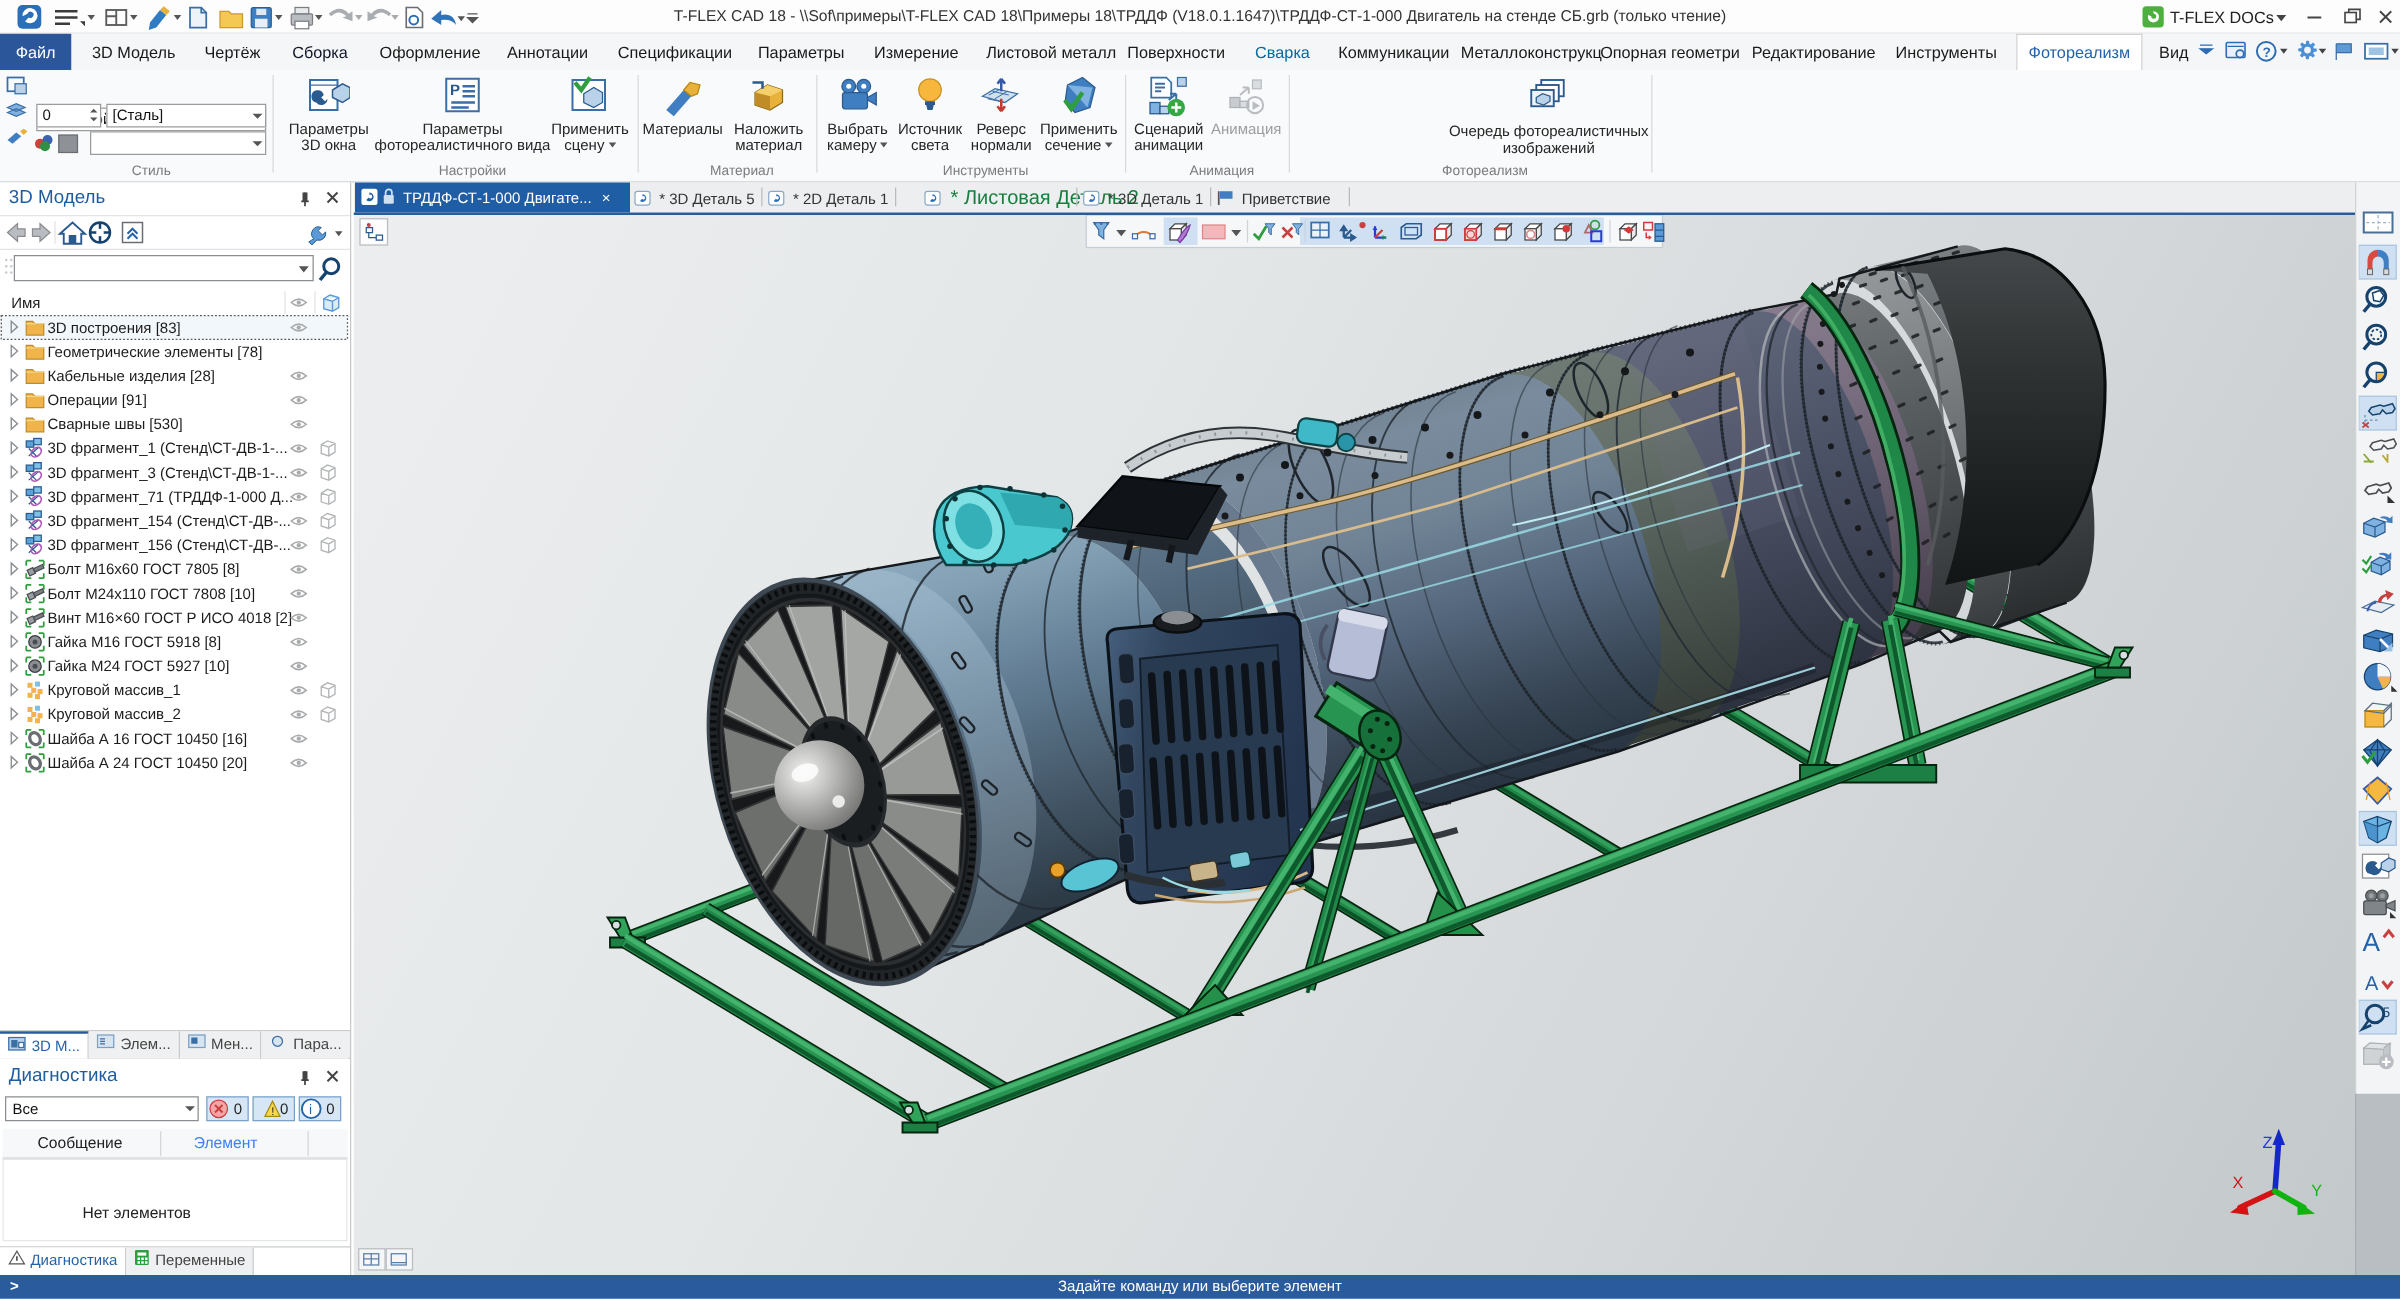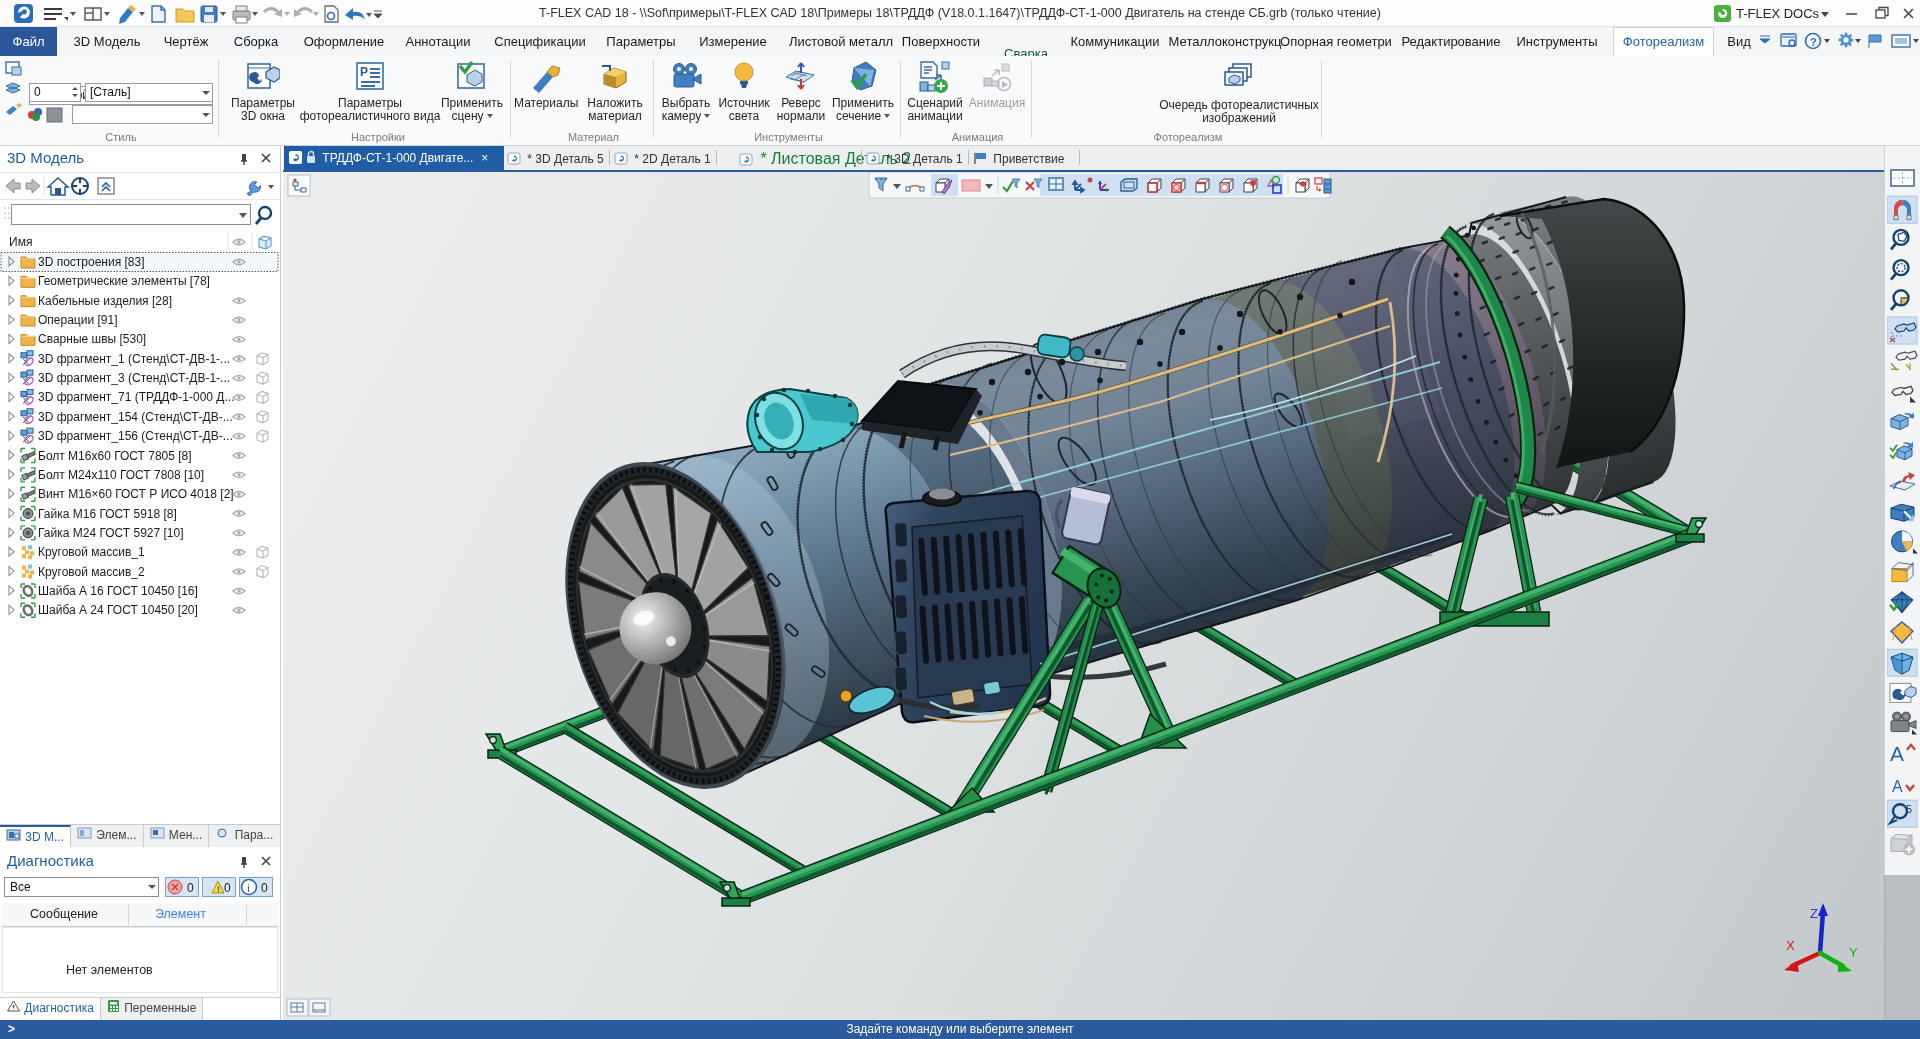--- a/index.html
+++ b/index.html
@@ -75,21 +75,21 @@
     <div class="abs" style="left:107px;top:0;height:29px;line-height:29px;font-size:13px;color:#1a1a1a;transform:translateX(-50%);white-space:nowrap;">3D Модель</div>
     <div class="abs" style="left:186px;top:0;height:29px;line-height:29px;font-size:13px;color:#1a1a1a;transform:translateX(-50%);white-space:nowrap;">Чертёж</div>
     <div class="abs" style="left:256px;top:0;height:29px;line-height:29px;font-size:13px;color:#0f172a;transform:translateX(-50%);white-space:nowrap;">Сборка</div>
     <div class="abs" style="left:344px;top:0;height:29px;line-height:29px;font-size:13px;color:#1a1a1a;transform:translateX(-50%);white-space:nowrap;">Оформление</div>
     <div class="abs" style="left:438px;top:0;height:29px;line-height:29px;font-size:13px;color:#1a1a1a;transform:translateX(-50%);white-space:nowrap;">Аннотации</div>
     <div class="abs" style="left:540px;top:0;height:29px;line-height:29px;font-size:13px;color:#1a1a1a;transform:translateX(-50%);white-space:nowrap;">Спецификации</div>
     <div class="abs" style="left:641px;top:0;height:29px;line-height:29px;font-size:13px;color:#1a1a1a;transform:translateX(-50%);white-space:nowrap;">Параметры</div>
     <div class="abs" style="left:733px;top:0;height:29px;line-height:29px;font-size:13px;color:#1a1a1a;transform:translateX(-50%);white-space:nowrap;">Измерение</div>
     <div class="abs" style="left:841px;top:0;height:29px;line-height:29px;font-size:13px;color:#1a1a1a;transform:translateX(-50%);white-space:nowrap;">Листовой металл</div>
     <div class="abs" style="left:941px;top:0;height:29px;line-height:29px;font-size:13px;color:#1a1a1a;transform:translateX(-50%);white-space:nowrap;">Поверхности</div>
-    <div class="abs" style="left:1026px;top:12px;height:29px;line-height:29px;font-size:13px;color:#14532d;transform:translateX(-50%);white-space:nowrap;">Сварка</div>
+    <div class="abs" style="left:1026px;top:0;height:29px;line-height:29px;font-size:13px;color:#0369a1;transform:translateX(-50%);white-space:nowrap;">Сварка</div>
     <div class="abs" style="left:1115px;top:0;height:29px;line-height:29px;font-size:13px;color:#1a1a1a;transform:translateX(-50%);white-space:nowrap;">Коммуникации</div>
     <div class="abs" style="left:1225px;top:0;height:29px;line-height:29px;font-size:13px;color:#1a1a1a;transform:translateX(-50%);white-space:nowrap;">Металлоконструкц</div>
     <div class="abs" style="left:1336px;top:0;height:29px;line-height:29px;font-size:13px;color:#1a1a1a;transform:translateX(-50%);white-space:nowrap;">Опорная геометри</div>
     <div class="abs" style="left:1451px;top:0;height:29px;line-height:29px;font-size:13px;color:#1a1a1a;transform:translateX(-50%);white-space:nowrap;">Редактирование</div>
     <div class="abs" style="left:1557px;top:0;height:29px;line-height:29px;font-size:13px;color:#1a1a1a;transform:translateX(-50%);white-space:nowrap;">Инструменты</div>
     <div class="abs" style="left:1739px;top:0;height:29px;line-height:29px;font-size:13px;color:#1a1a1a;transform:translateX(-50%);white-space:nowrap;">Вид</div>
     <div class="abs" style="left:1613px;top:0;width:101px;height:29px;background:#fff;color:#2563a8;font-size:13px;line-height:28px;text-align:center;border:1px solid #d0d2d4;border-bottom:none;">Фотореализм</div>
     <svg class="abs" style="left:1754px;top:0" width="166" height="29">
       <path d="M6 12h10l-5 4z M6 9h10" fill="#2e6db4" stroke="#2e6db4"></path>
       <rect x="27" y="7" width="15" height="12" rx="1" fill="#eaf1f8" stroke="#2e6db4" stroke-width="1.3"></rect>

